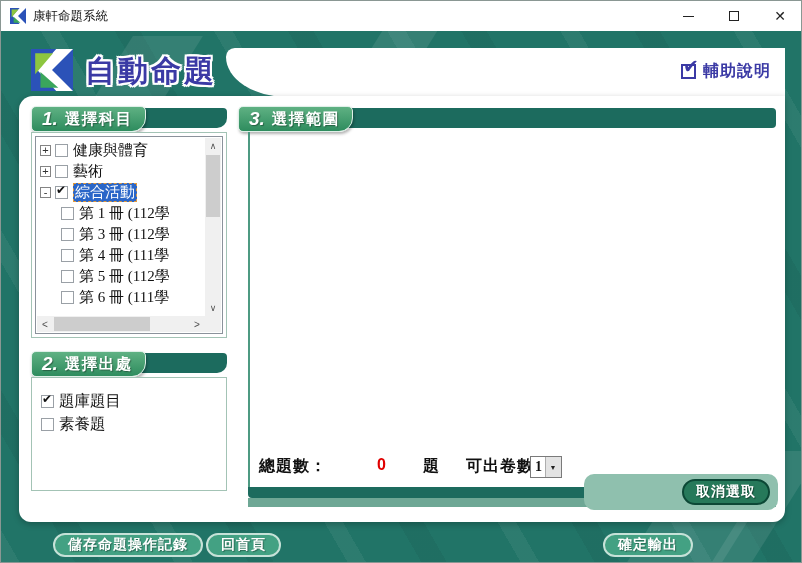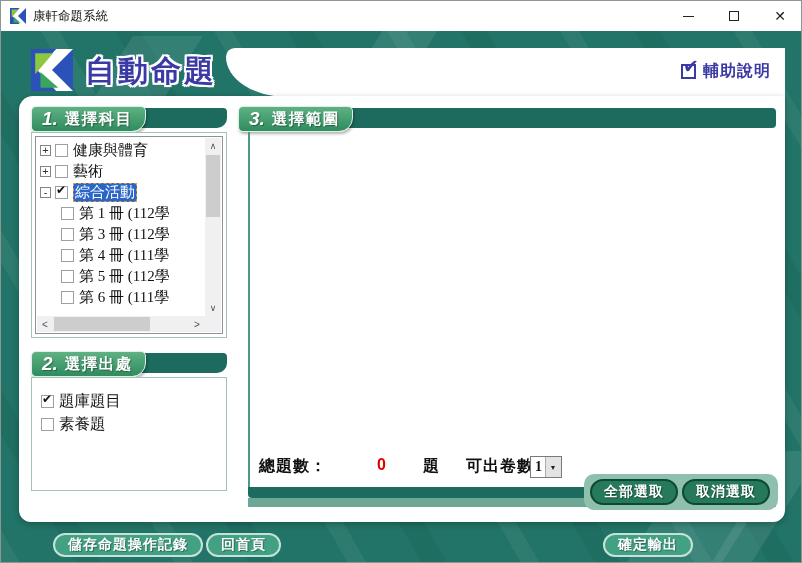--- a/index.html
+++ b/index.html
@@ -250,21 +250,20 @@
         <span style="left:228px;">可出卷數</span>
         <span class="combo">
           <span class="cval">1</span>
           <span class="cbtn">▼</span>
         </span>
       </div>
 
       <div class="bar-dark"></div>
       <div class="bar-light"></div>
       <div class="btnpatch"></div>
-      <div class="pillbtn" style="left:352px;">全部選取</div>
       <div class="pillbtn" style="left:444px;">取消選取</div>
     </div>
   </div>
 
   <div class="footbtn" style="left:28px;top:532px;margin-left:24px;">儲存命題操作記錄</div>
   <div class="footbtn" style="left:205px;top:532px;">回首頁</div>
   <div class="footbtn" style="left:602px;top:532px;">確定輸出</div>
 
 </div>
 

